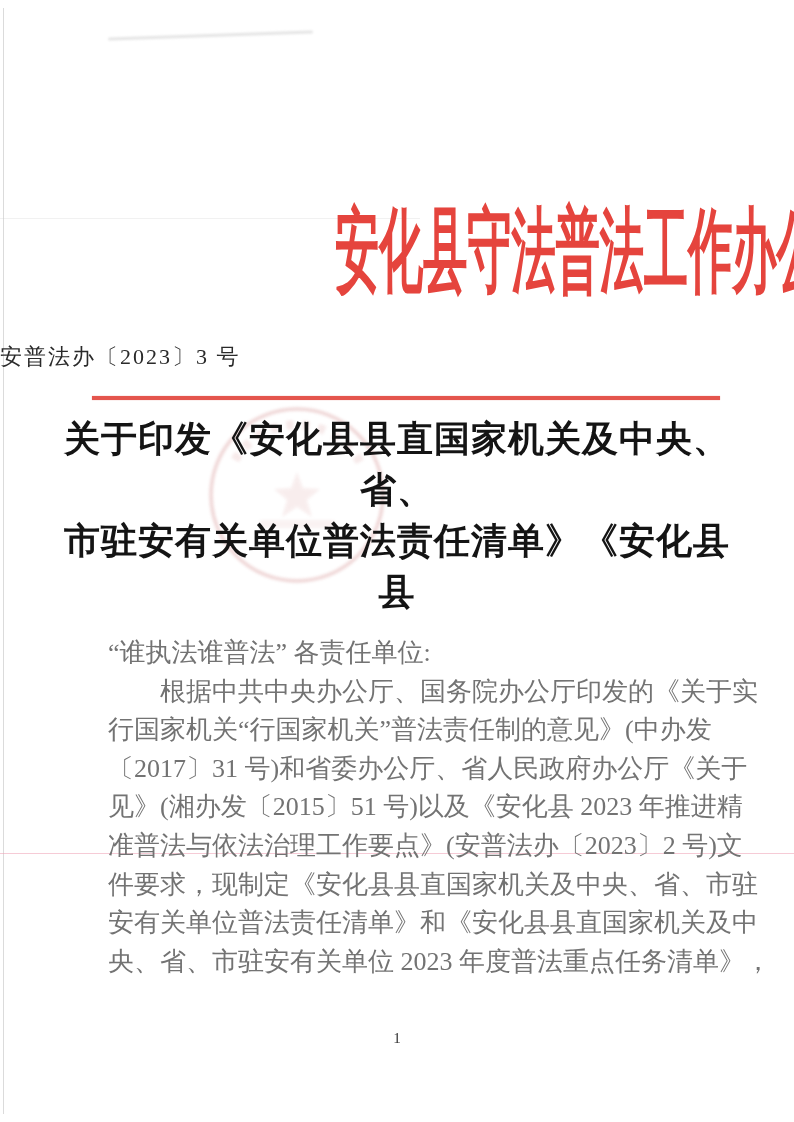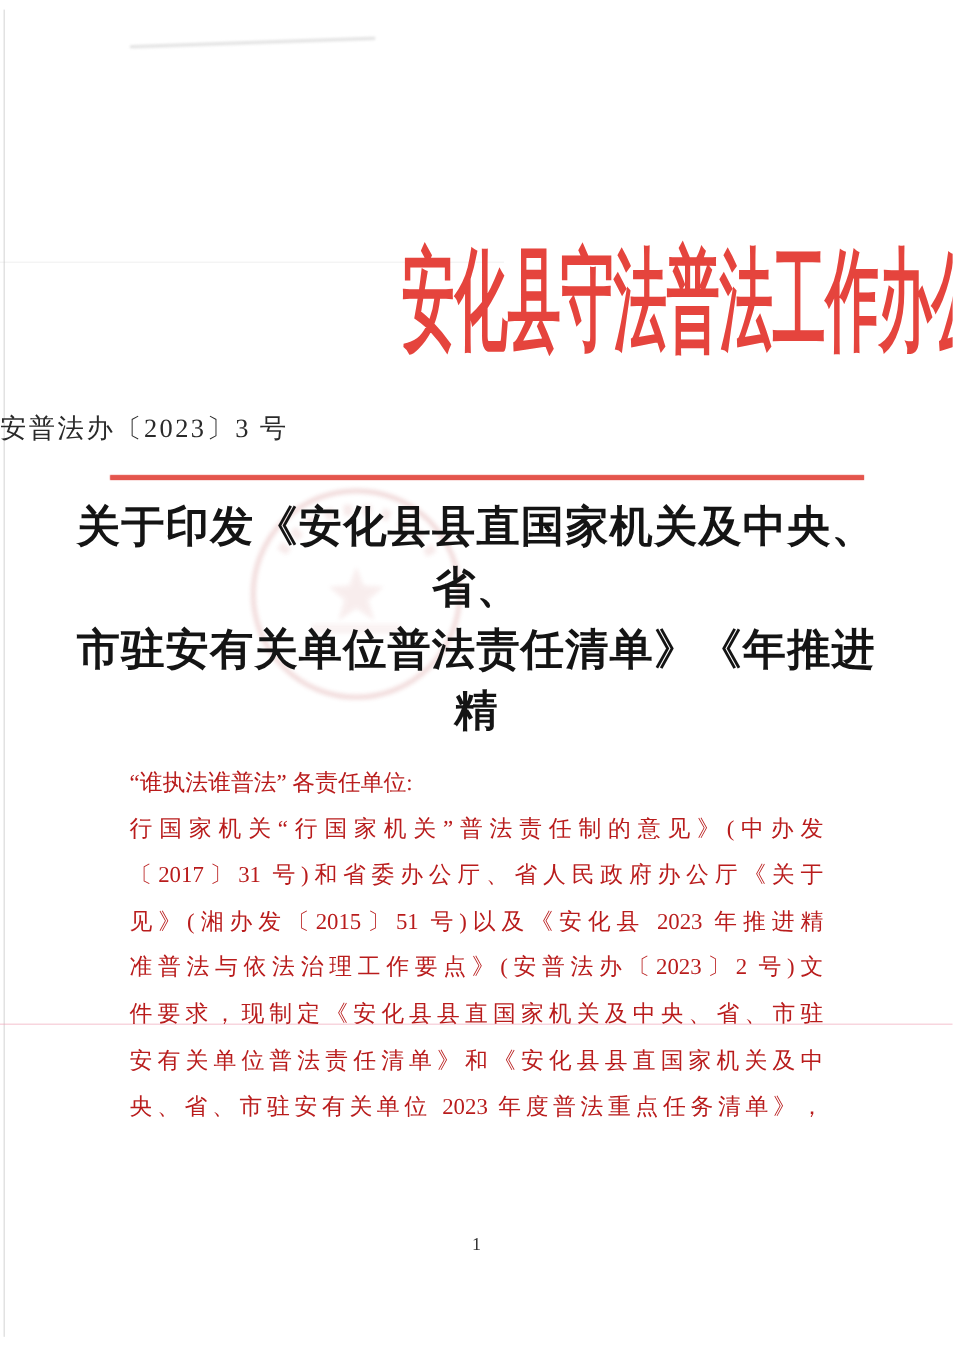--- a/index.html
+++ b/index.html
@@ -73,22 +73,22 @@
     position:absolute;left:60px;top:414px;width:674px;
     text-align:center;
     font-size:36px;line-height:51px;
     font-weight:700;color:#141414;
     z-index:3;
     letter-spacing:1px;
   }
   
   .body-text{
     position:absolute;left:108px;top:634px;width:578px;
-    font-size:19px;line-height:38.6px;
-    color:#b91c1c;
+    font-size:26px;line-height:38.6px;
+    color:#737373;
     z-index:3;
   }
   .body-line{
     text-align:justify;
     text-align-last:justify;
     text-justify:inter-character;
     white-space:nowrap;
   }
   .body-line.salutation{
     text-align:left;text-align-last:left;
@@ -130,25 +130,26 @@
       <defs>
         <filter id="sblur">
             <feGaussianBlur stdDeviation="1.6"></feGaussianBlur>
           </filter>
       </defs>
     </svg>
   </div>
 
   <div class="notice-title">
     <div>关于印发《安化县县直国家机关及中央、省、</div>
-    <div>市驻安有关单位普法责任清单》《年推进精</div>
+    <div>市驻安有关单位普法责任清单》《安化县县</div>
   </div>
 
   <div class="body-text">
     <div class="body-line salutation">“谁执法谁普法” 各责任单位:</div>
+    <div class="body-line indent">根据中共中央办公厅、国务院办公厅印发的《关于实</div>
     <div class="body-line">行国家机关“行国家机关”普法责任制的意见》(中办发</div>
     <div class="body-line">〔2017〕31 号)和省委办公厅、省人民政府办公厅《关于</div>
     <div class="body-line">见》(湘办发〔2015〕51 号)以及《安化县 2023 年推进精</div>
     <div class="body-line">准普法与依法治理工作要点》(安普法办〔2023〕2 号)文</div>
     <div class="body-line">件要求，现制定《安化县县直国家机关及中央、省、市驻</div>
     <div class="body-line">安有关单位普法责任清单》和《安化县县直国家机关及中</div>
     <div class="body-line">央、省、市驻安有关单位 2023 年度普法重点任务清单》，</div>
   </div>
 
   <div class="page-number">1</div>

